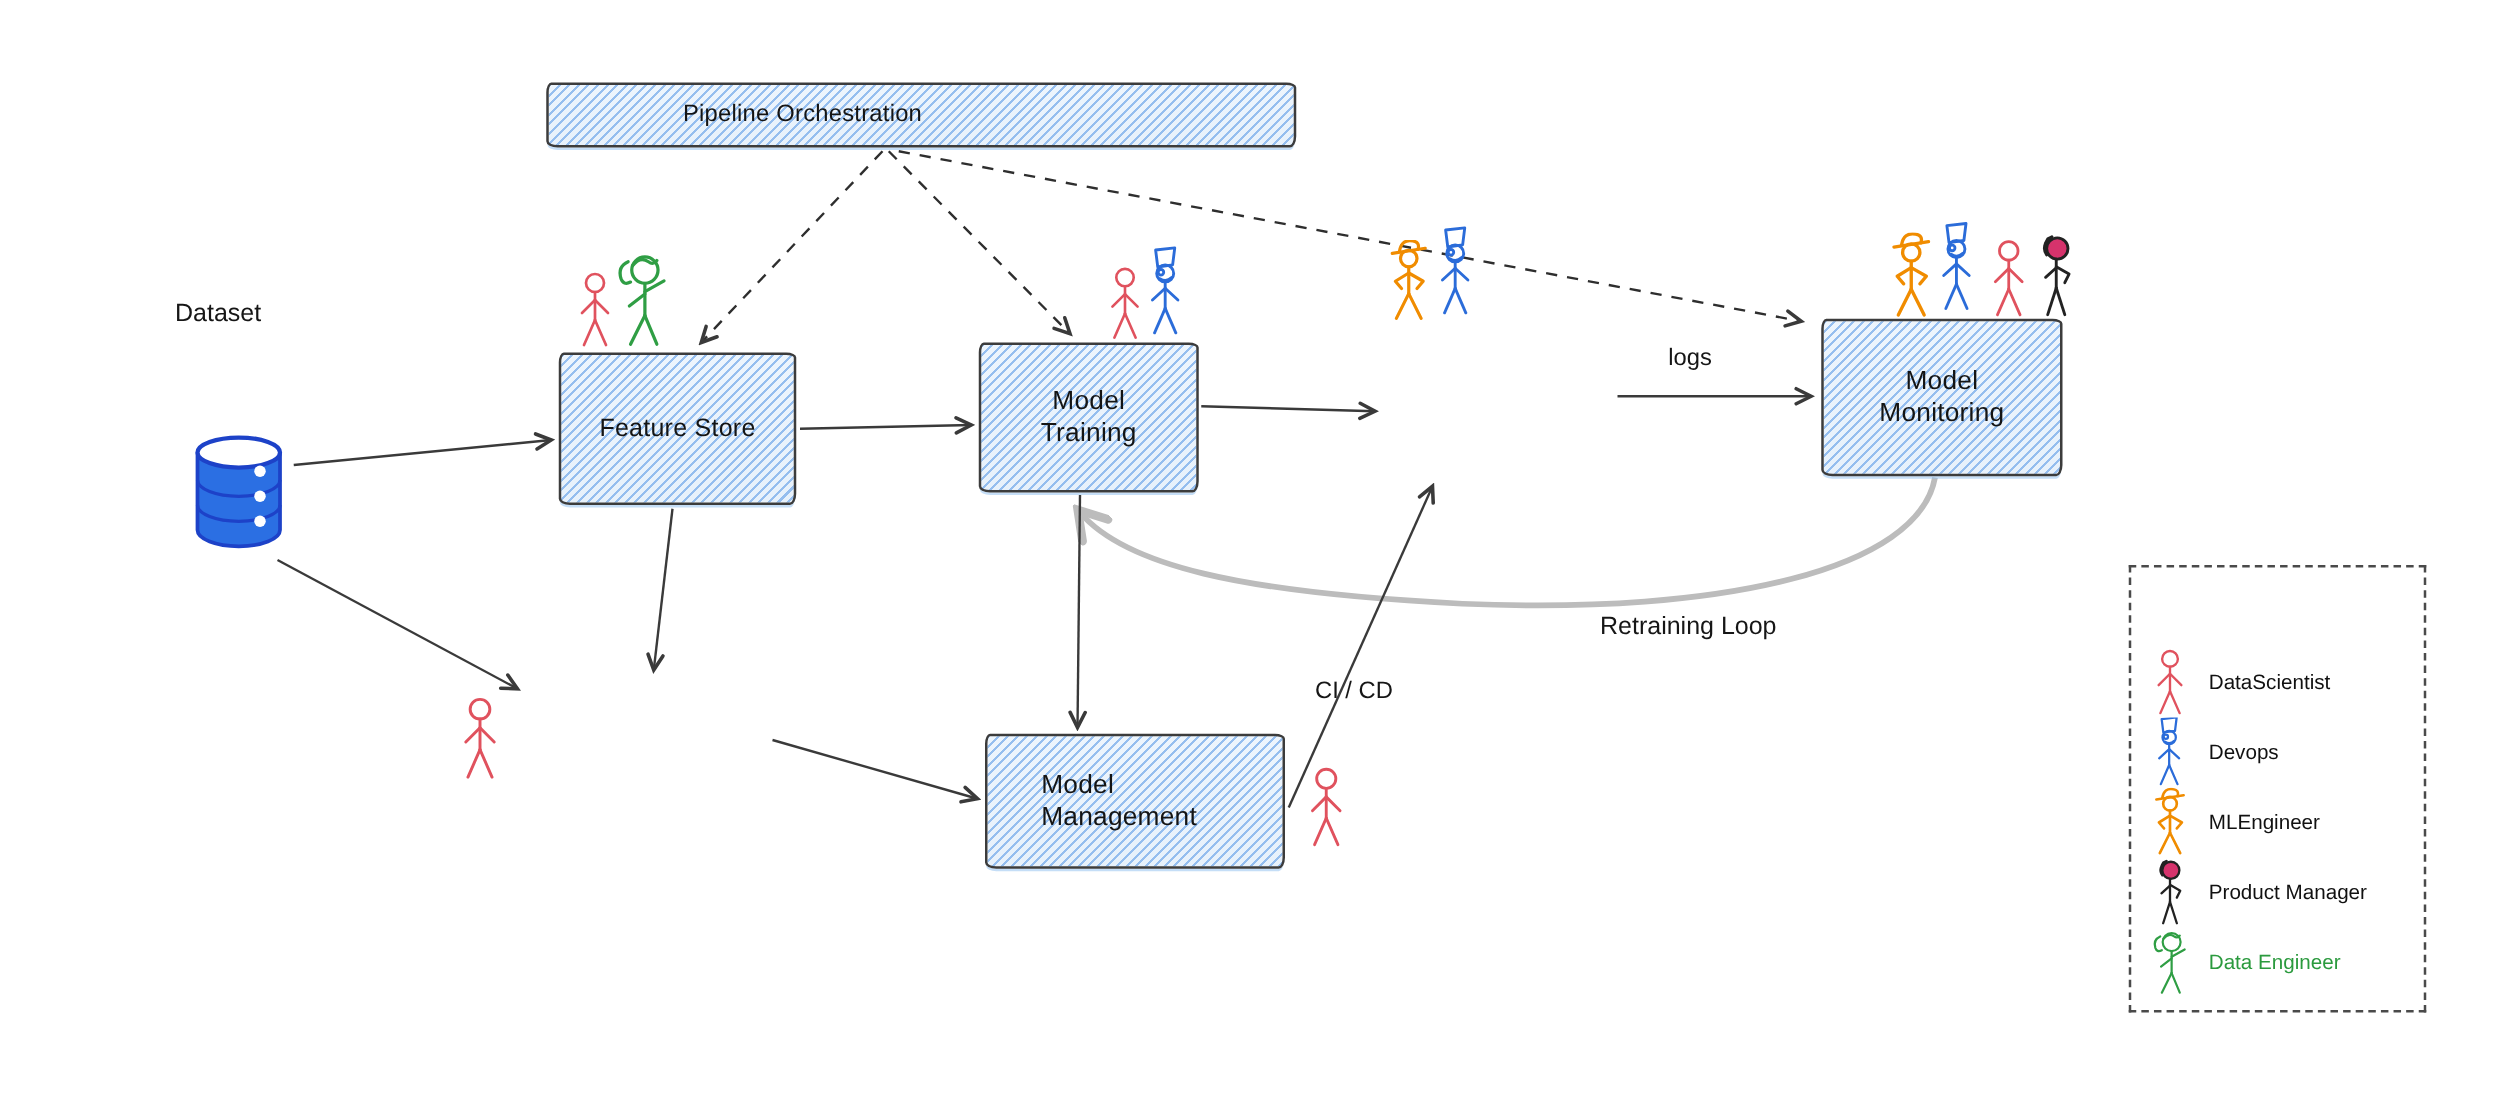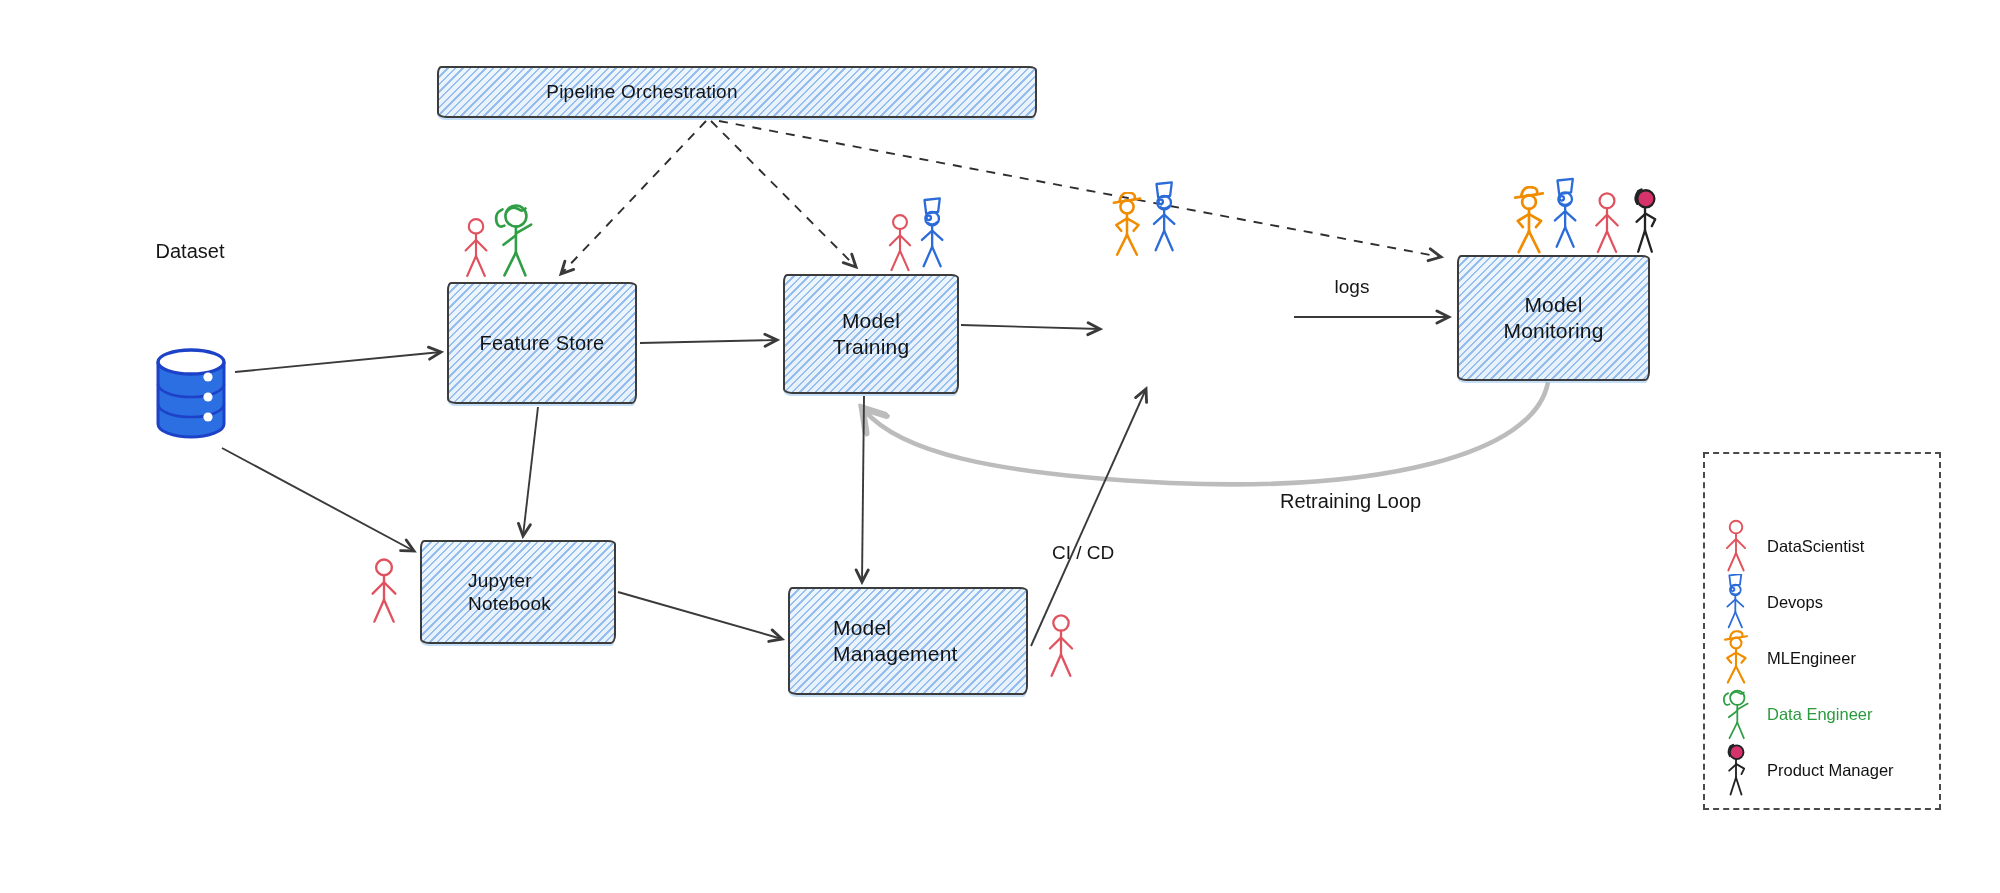--- a/index.html
+++ b/index.html
@@ -154,29 +154,26 @@
 
   <div class="node" style="left:783px;top:274px;width:176px;height:120px;font-size:21px;">
     <span class="lbl" style="width:116px;">Model Training</span>
   </div>
 
 
   <div class="node" style="left:1457px;top:255px;width:193px;height:126px;font-size:21px;">
     <span class="lbl" style="width:130px;">Model Monitoring</span>
   </div>
 
-  <div class="node" style="left:420px;top:540px;width:196px;height:104px;font-size:19px;">
-    <span class="lbl left" style="width:100px;">Jupyter Notebook</span>
-  </div>
 
   <div class="node" style="left:788px;top:587px;width:240px;height:108px;font-size:21px;">
     <span class="lbl left" style="width:150px;">Model Management</span>
   </div>
 
-  <div class="flabel" style="left:140px;top:240px;width:100px;text-align:center;font-size:20px;">Dataset</div>
+  <div class="flabel" style="left:140px;top:240px;width:100px;font-size:20px;">Dataset</div>
   <div class="db" style="left:152px;top:346px;width:78px;height:96px;">
     <svg viewBox="0 0 78 96" style="width:100%;height:100%;overflow:visible;">
       <path d="M6,16 v62 a33,13 0 0 0 66,0 v-62" fill="#2b6fe3" stroke="#1d42c8" stroke-width="3"></path>
       <path d="M6,38 a33,13 0 0 0 66,0" fill="none" stroke="#1d42c8" stroke-width="2.6"></path>
       <path d="M6,58 a33,13 0 0 0 66,0" fill="none" stroke="#1d42c8" stroke-width="2.6"></path>
       <ellipse cx="39" cy="16" rx="33" ry="12" fill="#ffffff" stroke="#1d42c8" stroke-width="3.4"></ellipse>
       <circle cx="56" cy="31" r="4.6" fill="#ffffff"></circle>
       <circle cx="56" cy="51" r="4.6" fill="#ffffff"></circle>
       <circle cx="56" cy="71" r="4.6" fill="#ffffff"></circle>
     </svg>
@@ -242,25 +239,25 @@
       <span class="legend-label">Devops</span>
     </div>
     <div class="legend-row">
       <div class="fig-box"><svg>
             <use href="#fig-mle"></use>
           </svg></div>
       <span class="legend-label">MLEngineer</span>
     </div>
     <div class="legend-row">
       <div class="fig-box"><svg>
+            <use href="#fig-pm"></use>
+          </svg></div>
+      <span class="legend-label">Product Manager</span>
+    </div>
+    <div class="legend-row">
+      <div class="fig-box"><svg>
             <use href="#fig-de"></use>
           </svg></div>
       <span class="legend-label green">Data Engineer</span>
     </div>
-    <div class="legend-row">
-      <div class="fig-box"><svg>
-            <use href="#fig-pm"></use>
-          </svg></div>
-      <span class="legend-label">Product Manager</span>
-    </div>
   </div>
 
 </div>
 
 </body></html>

